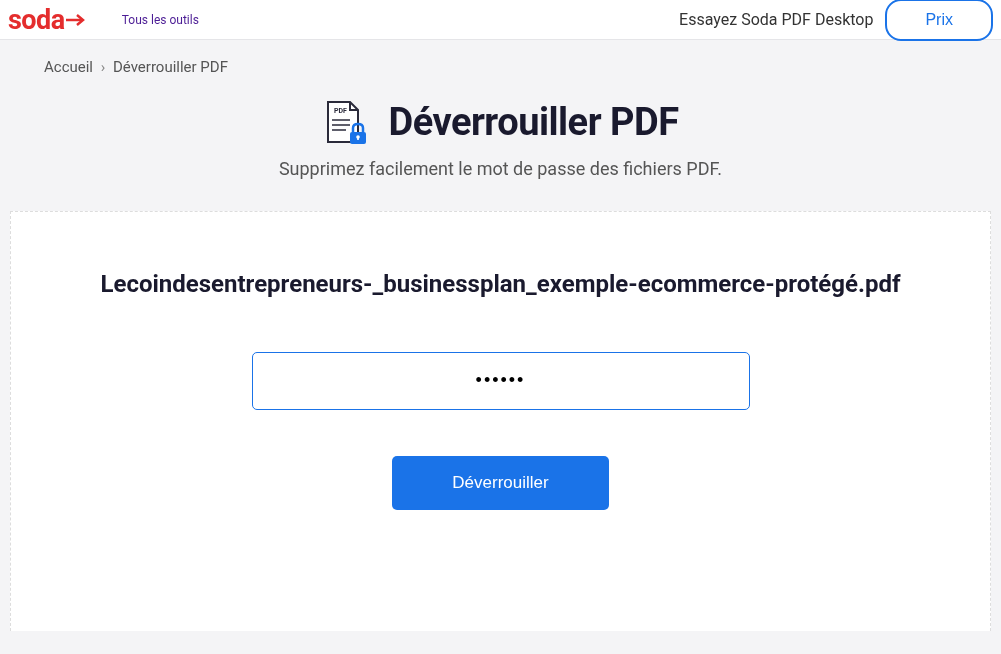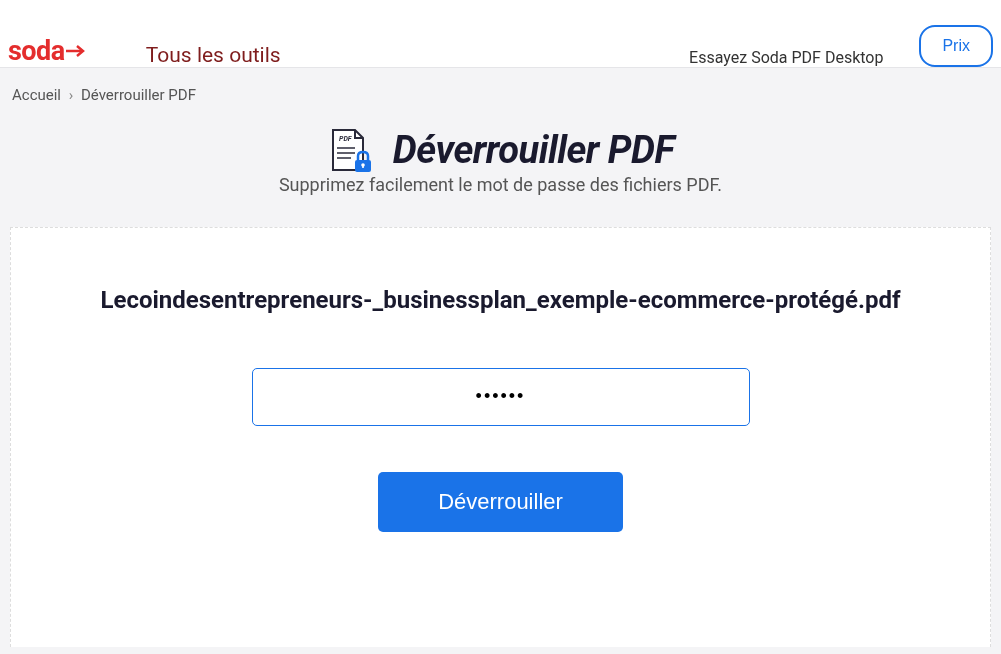--- a/index.html
+++ b/index.html
@@ -5,96 +5,94 @@
     * { margin: 0; padding: 0; box-sizing: border-box; }
     body {
       font-family: -apple-system, BlinkMacSystemFont, 'Segoe UI', Roboto, sans-serif;
       background: #f4f4f6;
       width: 1001px;
       height: 654px;
       overflow: hidden;
     }
     .header {
       background: #fff;
-      height: 68px;
+      height: 40px;
       display: flex;
-      align-items: flex-end;
+      align-items: center;
       padding: 0 8px 0 8px;
       border-bottom: 1px solid #e5e5e8;
-      gap: 24px;
     }
     .logo {
       color: #e42d2d;
       font-weight: 700;
       font-size: 27px;
       letter-spacing: -0.5px;
       display: flex;
       align-items: center;
       margin-right: 36px;
     }
     .logo-arrow {
       margin-left: 1px;
       display: inline-flex;
       align-items: center;
     }
     .nav-link {
-      color: #7f1d1d;
-      font-size: 21px;
+      color: #4c1d95;
+      font-size: 12px;
       font-weight: 400;
       cursor: pointer;
     }
     .spacer { flex: 1; }
     .desktop-link {
       color: #333;
       font-size: 16px;
       margin-right: 12px;
       cursor: pointer;
     }
     .prix-btn {
       border: 2px solid #1a73e8;
       color: #1a73e8;
       background: #fff;
-      padding: 10px 21px;
+      padding: 10px 38px;
       border-radius: 16px;
       font-size: 16px;
       font-weight: 500;
       cursor: pointer;
     }
     .breadcrumb {
-      padding: 18px 0 0 12px;
+      padding: 18px 0 0 44px;
       font-size: 15px;
       color: #555;
     }
     .breadcrumb-link {
       color: #555;
       cursor: pointer;
     }
     .breadcrumb-sep {
       margin: 0 4px;
       color: #888;
     }
     .hero {
       text-align: center;
       padding: 22px 0 24px 0;
     }
     .hero-title-row {
       display: flex;
       align-items: center;
       justify-content: center;
       gap: 20px;
-      font-style: italic;
     }
     .hero-title {
       font-size: 38px;
       font-weight: 700;
       color: #1a1a2e;
       letter-spacing: -0.5px;
     }
     .hero-sub {
-      margin-top: 0;
+      margin-top: 12px;
       font-size: 18px;
       color: #555;
       font-weight: 400;
     }
     .card {
       background: #fff;
       margin: 8px 10px 0 10px;
       border-top: 1px dashed #ddd;
       border-left: 1px dashed #ddd;
       border-right: 1px dashed #ddd;
@@ -127,21 +125,21 @@
       display: block;
       margin: 0 auto 46px auto;
       padding: 0 16px;
     }
     .unlock-btn {
       background: #1a73e8;
       color: #fff;
       border: none;
       border-radius: 5px;
       padding: 17px 60px;
-      font-size: 22px;
+      font-size: 17px;
       font-weight: 500;
       cursor: pointer;
     }
     .pdf-lock-icon {
       width: 46px;
       height: 48px;
       position: relative;
     }
   </style>
 </head>

